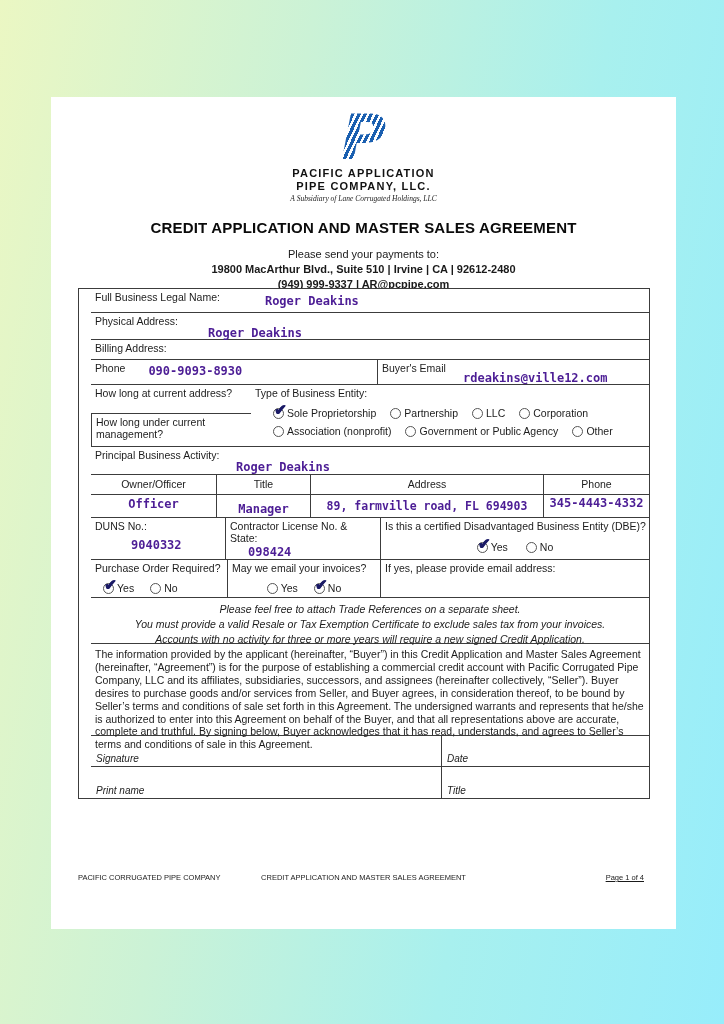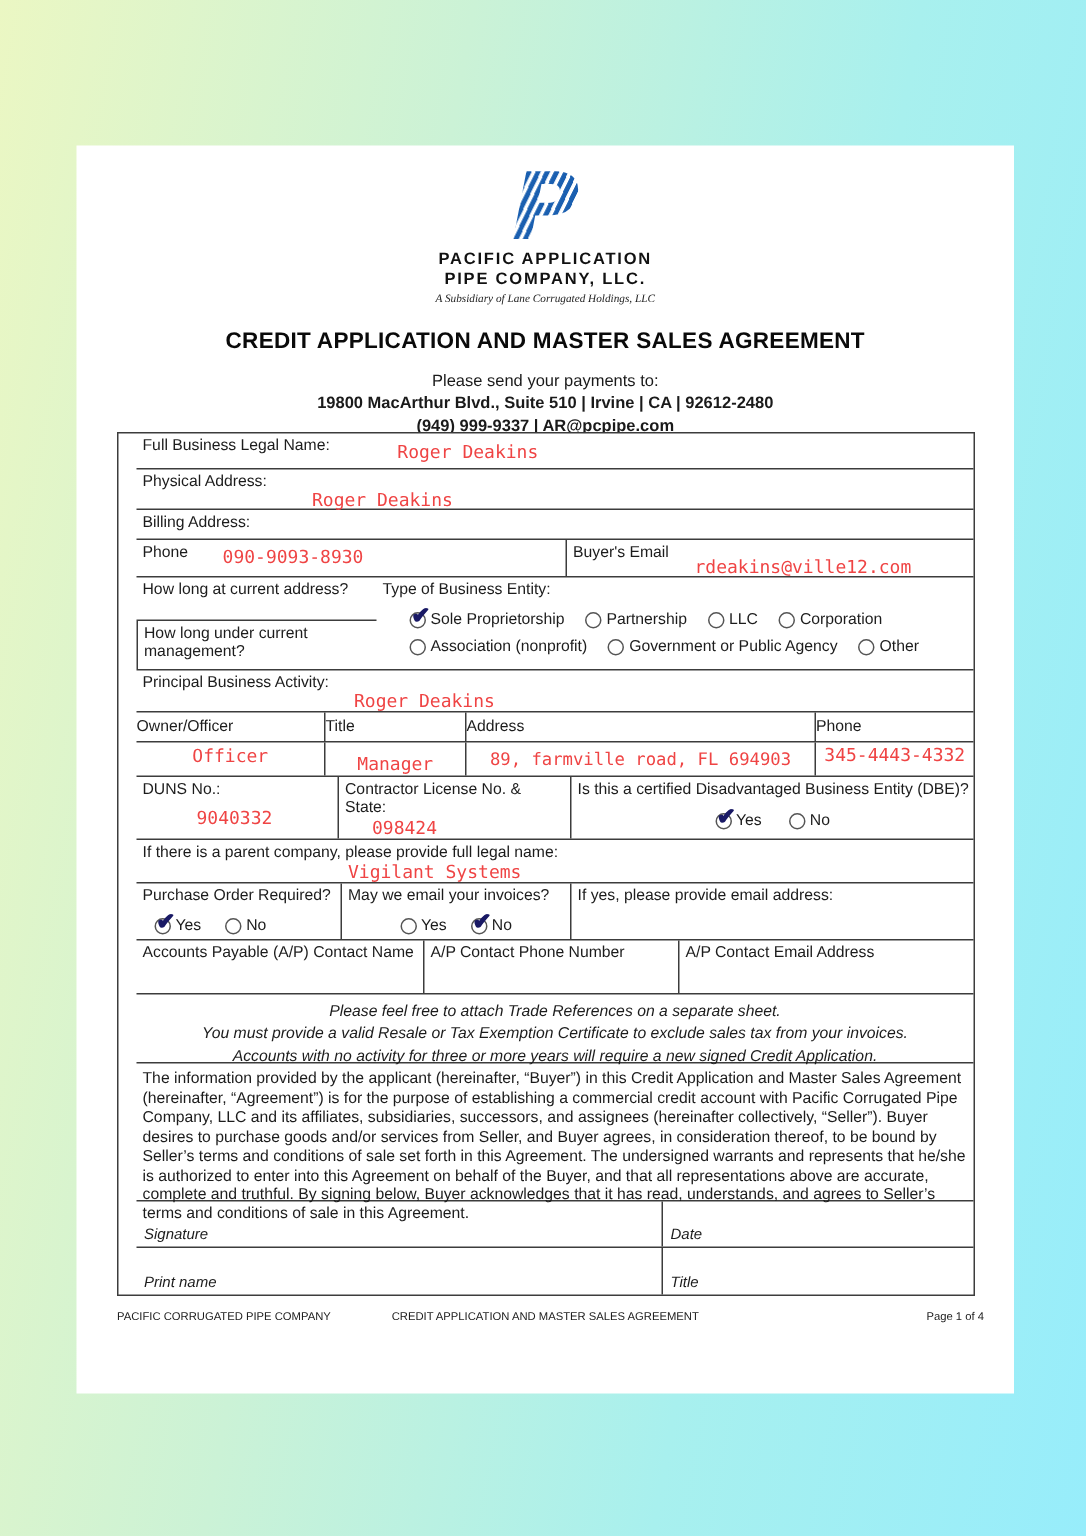--- a/index.html
+++ b/index.html
@@ -30,42 +30,42 @@
   .pay-block { margin-top:11px; font-size:11px; color:#1a1a1a; line-height:15px; }
   .pay-bold { font-weight:bold; }
   
   .form { position:absolute; left:27px; top:191px; width:572px; border:1px solid #3c3c3c; background:#fff; }
   .row { display:flex; border-bottom:1px solid #3c3c3c; position:relative;margin-left:12px; }
   .row:last-child { border-bottom:none; }
   .cell { position:relative; }
   .cell + .cell { border-left:1px solid #3c3c3c; }
   .lbl { font-size:10.5px; color:#1c1c1c; padding:2px 3px 0 4px; line-height:12px; }
   .val {
-    font-family:"DejaVu Sans Mono", monospace; font-weight:normal;
-    color:#ef4444; font-size:12px; line-height:13px;
+    font-family:"DejaVu Sans Mono", monospace; font-weight:bold;
+    color:#4c1d95; font-size:12px; line-height:13px;
   }
   .inline { display:flex; }
   .stackcol { display:flex; flex-direction:column; }
-  .hdr { font-size:10.5px; color:#1c1c1c; text-align:left; padding-top:3px; }
+  .hdr { font-size:10.5px; color:#1c1c1c; text-align:center; padding-top:3px; }
   .cval { text-align:center; }
   
   .opt { display:inline-flex; align-items:center; position:relative; }
   .radio { width:11px; height:11px; border:1.4px solid #555; border-radius:50%; display:inline-block; position:relative; background:#fff; flex:none; }
   .check { position:absolute; left:0px; top:-8px; font-size:15px; font-weight:bold; color:#191965;
            text-shadow:0.5px 0 0 #191965; pointer-events:none; }
   .opt-label { font-size:10.5px; color:#1c1c1c; margin-left:3px; }
   
   .notes { font-style:italic; font-size:10.5px; color:#1c1c1c; text-align:center; line-height:15px; padding-top:4px; width:100%; }
   .legal { font-size:10.5px; color:#1c1c1c; line-height:12.9px; padding:4px 4px 0 4px; }
   .sig-label { position:absolute; left:5px; bottom:2px; font-style:italic; font-size:10px; color:#1c1c1c; }
   
   .footer { position:absolute; left:16px; right:16px; top:776px; font-size:7.5px; color:#1a1a1a; }
   .footer .fl { position:absolute; left:11px; }
   .footer .fc { position:absolute; left:0; right:0; text-align:center; }
-  .footer .fr { position:absolute; right:4px; }
+  .footer .fr { position:absolute; right:16px;text-decoration:underline; }
 </style>
 </head>
 <body>
 
 <div class="sheet">
 
   <div class="doc-header">
     <div class="logo-p">P</div>
     <div class="logo-line">PACIFIC APPLICATION</div>
     <div class="logo-line">PIPE COMPANY, LLC.</div>
@@ -200,26 +200,20 @@
             <span class="opt-label">Yes</span>
           </span>
           <span class="opt">
             <span class="radio"></span>
             <span class="opt-label">No</span>
           </span>
         </div>
       </div>
     </div>
 
-    <div class="row" style="height:29px">
-      <div class="cell" style="width:100%">
-        <div class="lbl">If there is a parent company, please provide full legal name:</div>
-        <div class="val" style="margin:1px 0 0 141px">Vigilant Systems</div>
-      </div>
-    </div>
 
     <div class="row" style="height:38px">
       <div class="cell" style="width:136px">
         <div class="lbl">Purchase Order Required?</div>
         <div style="display:flex; gap:16px; margin:8px 0 0 12px">
           <span class="opt">
             <span class="radio">
                 <span class="check" style="visibility: visible;">✔</span>
               </span>
             <span class="opt-label">Yes</span>
@@ -244,34 +238,20 @@
             <span class="opt-label">No</span>
           </span>
         </div>
       </div>
       <div class="cell" style="flex:1">
         <div class="lbl">If yes, please provide email address:</div>
         <div class="val"></div>
       </div>
     </div>
 
-    <div class="row" style="height:36px">
-      <div class="cell" style="width:191px">
-        <div class="lbl">Accounts Payable (A/P) Contact Name</div>
-        <div class="val"></div>
-      </div>
-      <div class="cell" style="width:170px">
-        <div class="lbl">A/P Contact Phone Number</div>
-        <div class="val"></div>
-      </div>
-      <div class="cell" style="flex:1">
-        <div class="lbl">A/P Contact Email Address</div>
-        <div class="val"></div>
-      </div>
-    </div>
 
     <div class="row" style="height:46px">
       <div class="notes">
         <div>Please feel free to attach Trade References on a separate sheet.</div>
         <div>You must provide a valid Resale or Tax Exemption Certificate to exclude sales tax from your invoices.</div>
         <div>Accounts with no activity for three or more years will require a new signed Credit Application.</div>
       </div>
     </div>
 
     <div class="row" style="height:92px">

